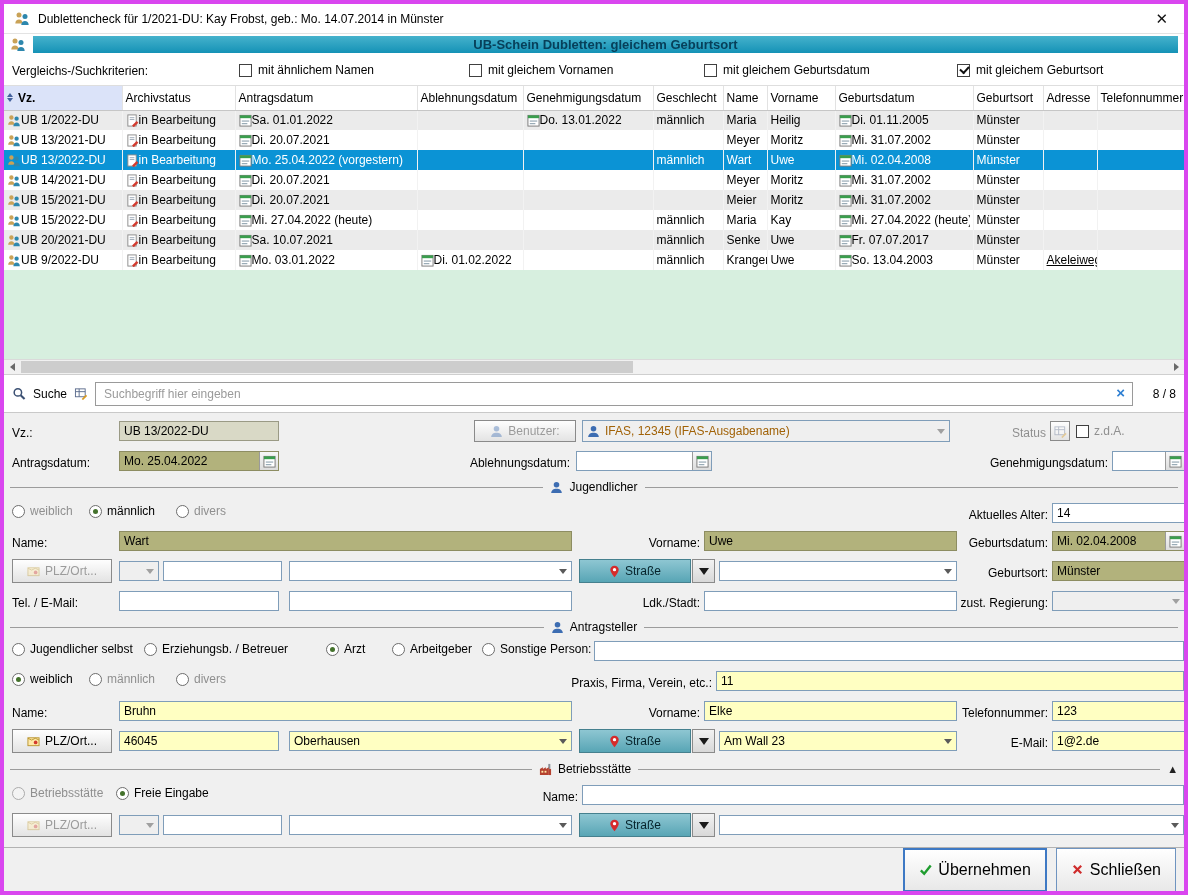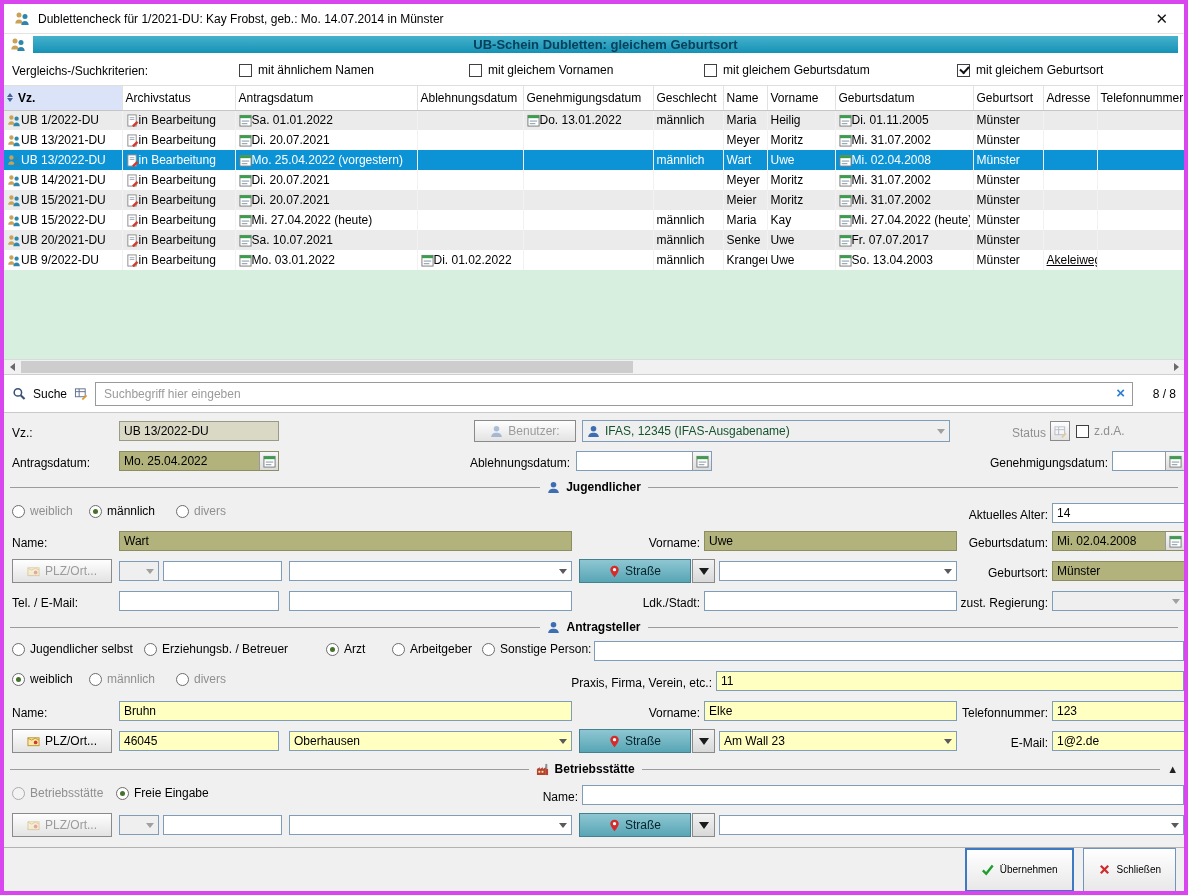--- a/index.html
+++ b/index.html
@@ -60,52 +60,52 @@
 
   
   .formarea{position:relative;flex:none;height:434px;background:#f0f0f0}
   .lbl{position:absolute;height:20px;line-height:20px;white-space:nowrap}
   .lbl.r{text-align:right}
   .dis-t{color:#8f8f8f}
   .fld{position:absolute;height:20px;border:1px solid #7f9db9;background:#fff;display:flex;align-items:center;padding:0 4px;white-space:nowrap;overflow:hidden}
   .fld.olive{background:#b2b27c;border-color:#8d8d62}
   .fld.sage{background:#d9d9c6;border-color:#9a9a85}
   .fld.yellow{background:#ffffc2}
-  .fld.disf{background:#efefef;color:#14532d}
+  .fld.disf{background:#efefef;color:#a16207}
   .calbtn{margin-left:auto;margin-right:-4px;width:19px;height:18px;border-left:1px solid #9a9a9a;background:linear-gradient(#f7f7f7,#dcdcdc);display:flex;align-items:center;justify-content:center;flex:none;cursor:pointer}
   .dd{margin-left:auto;width:0;height:0;border-left:4px solid transparent;border-right:4px solid transparent;border-top:5px solid #5a5a5a;flex:none}
   .disf .dd{border-top-color:#a0a0a0}
 
   .pbtn{position:absolute;border:1px solid #8a8a8a;background:linear-gradient(#fefefe,#e3e3e3);display:flex;align-items:center;justify-content:center;gap:5px;font-size:12px;cursor:pointer;white-space:nowrap}
   .pbtn.disb{color:#9b9b9b;cursor:default}
   .pbtn.disb .ic{opacity:.4}
   .pbtn.teal{background:linear-gradient(#8ec6d2,#58a5b5);border-color:#45808e;color:#06232b}
   .pbtn.darr{background:linear-gradient(#f2f2f2,#d8d8d8)}
   .tri-dn{width:0;height:0;border-left:5px solid transparent;border-right:5px solid transparent;border-top:7px solid #1a1a1a}
 
   .section{position:absolute;left:6px;right:6px;height:16px;display:flex;align-items:center;gap:7px}
   .section .ln{flex:1;height:1px;background:#9c9c9c}
-  .section .st{font-weight:bold;display:flex;align-items:center;gap:6px;white-space:nowrap}
+  .section .st{font-weight:normal;display:flex;align-items:center;gap:6px;white-space:nowrap}
   .collapse{color:#222;font-size:11px;cursor:pointer}
 
   .ritem{position:absolute;display:flex;align-items:center;gap:5px;height:16px;cursor:pointer;white-space:nowrap}
   .radio{width:13px;height:13px;border-radius:50%;border:1px solid #6d6d6d;background:#fff;flex:none;position:relative}
   .radio.on::after{content:"";position:absolute;left:3px;top:3px;width:5px;height:5px;border-radius:50%;background:#44722c}
   .radio.disr{border-color:#ababab;background:#f3f3f3}
   .cbitem2{position:absolute;display:flex;align-items:center;gap:5px;height:16px}
 
   .ic{flex:none}
   .i13{width:13px;height:13px}
   .i14{width:14px;height:13px}
   .i16{width:16px;height:15px}
   .i11{width:11px;height:13px}
 
   
   .footer{height:44px;flex:none;display:flex;align-items:center;justify-content:flex-end;gap:9px;padding:0 8px;background:#f0f0f0;border-top:1px solid #b2b2b2}
-  .fbtn{height:44px;display:flex;align-items:center;justify-content:center;gap:6px;border:1px solid #6f94c0;background:linear-gradient(#ffffff,#e8e8e8);padding:0 14px;font-family:"Liberation Sans",sans-serif;font-size:10px;cursor:pointer}
+  .fbtn{height:44px;display:flex;align-items:center;justify-content:center;gap:6px;border:1px solid #6f94c0;background:linear-gradient(#ffffff,#e8e8e8);padding:0 14px;font-family:"Liberation Sans",sans-serif;font-size:16px;cursor:pointer}
   .fbtn.primary{border:2px solid #3e79c4}
 </style>
 </head>
 <body>
 
 <svg width="0" height="0" style="position:absolute">
   <defs>
     <symbol id="i-people" viewBox="0 0 16 15">
       <circle cx="5" cy="4" r="2.5" fill="#c9a257"></circle>
       <path d="M1.3 12.5c0-2.6 1.7-4.1 3.7-4.1s3.7 1.5 3.7 4.1z" fill="#c9a257"></path>

